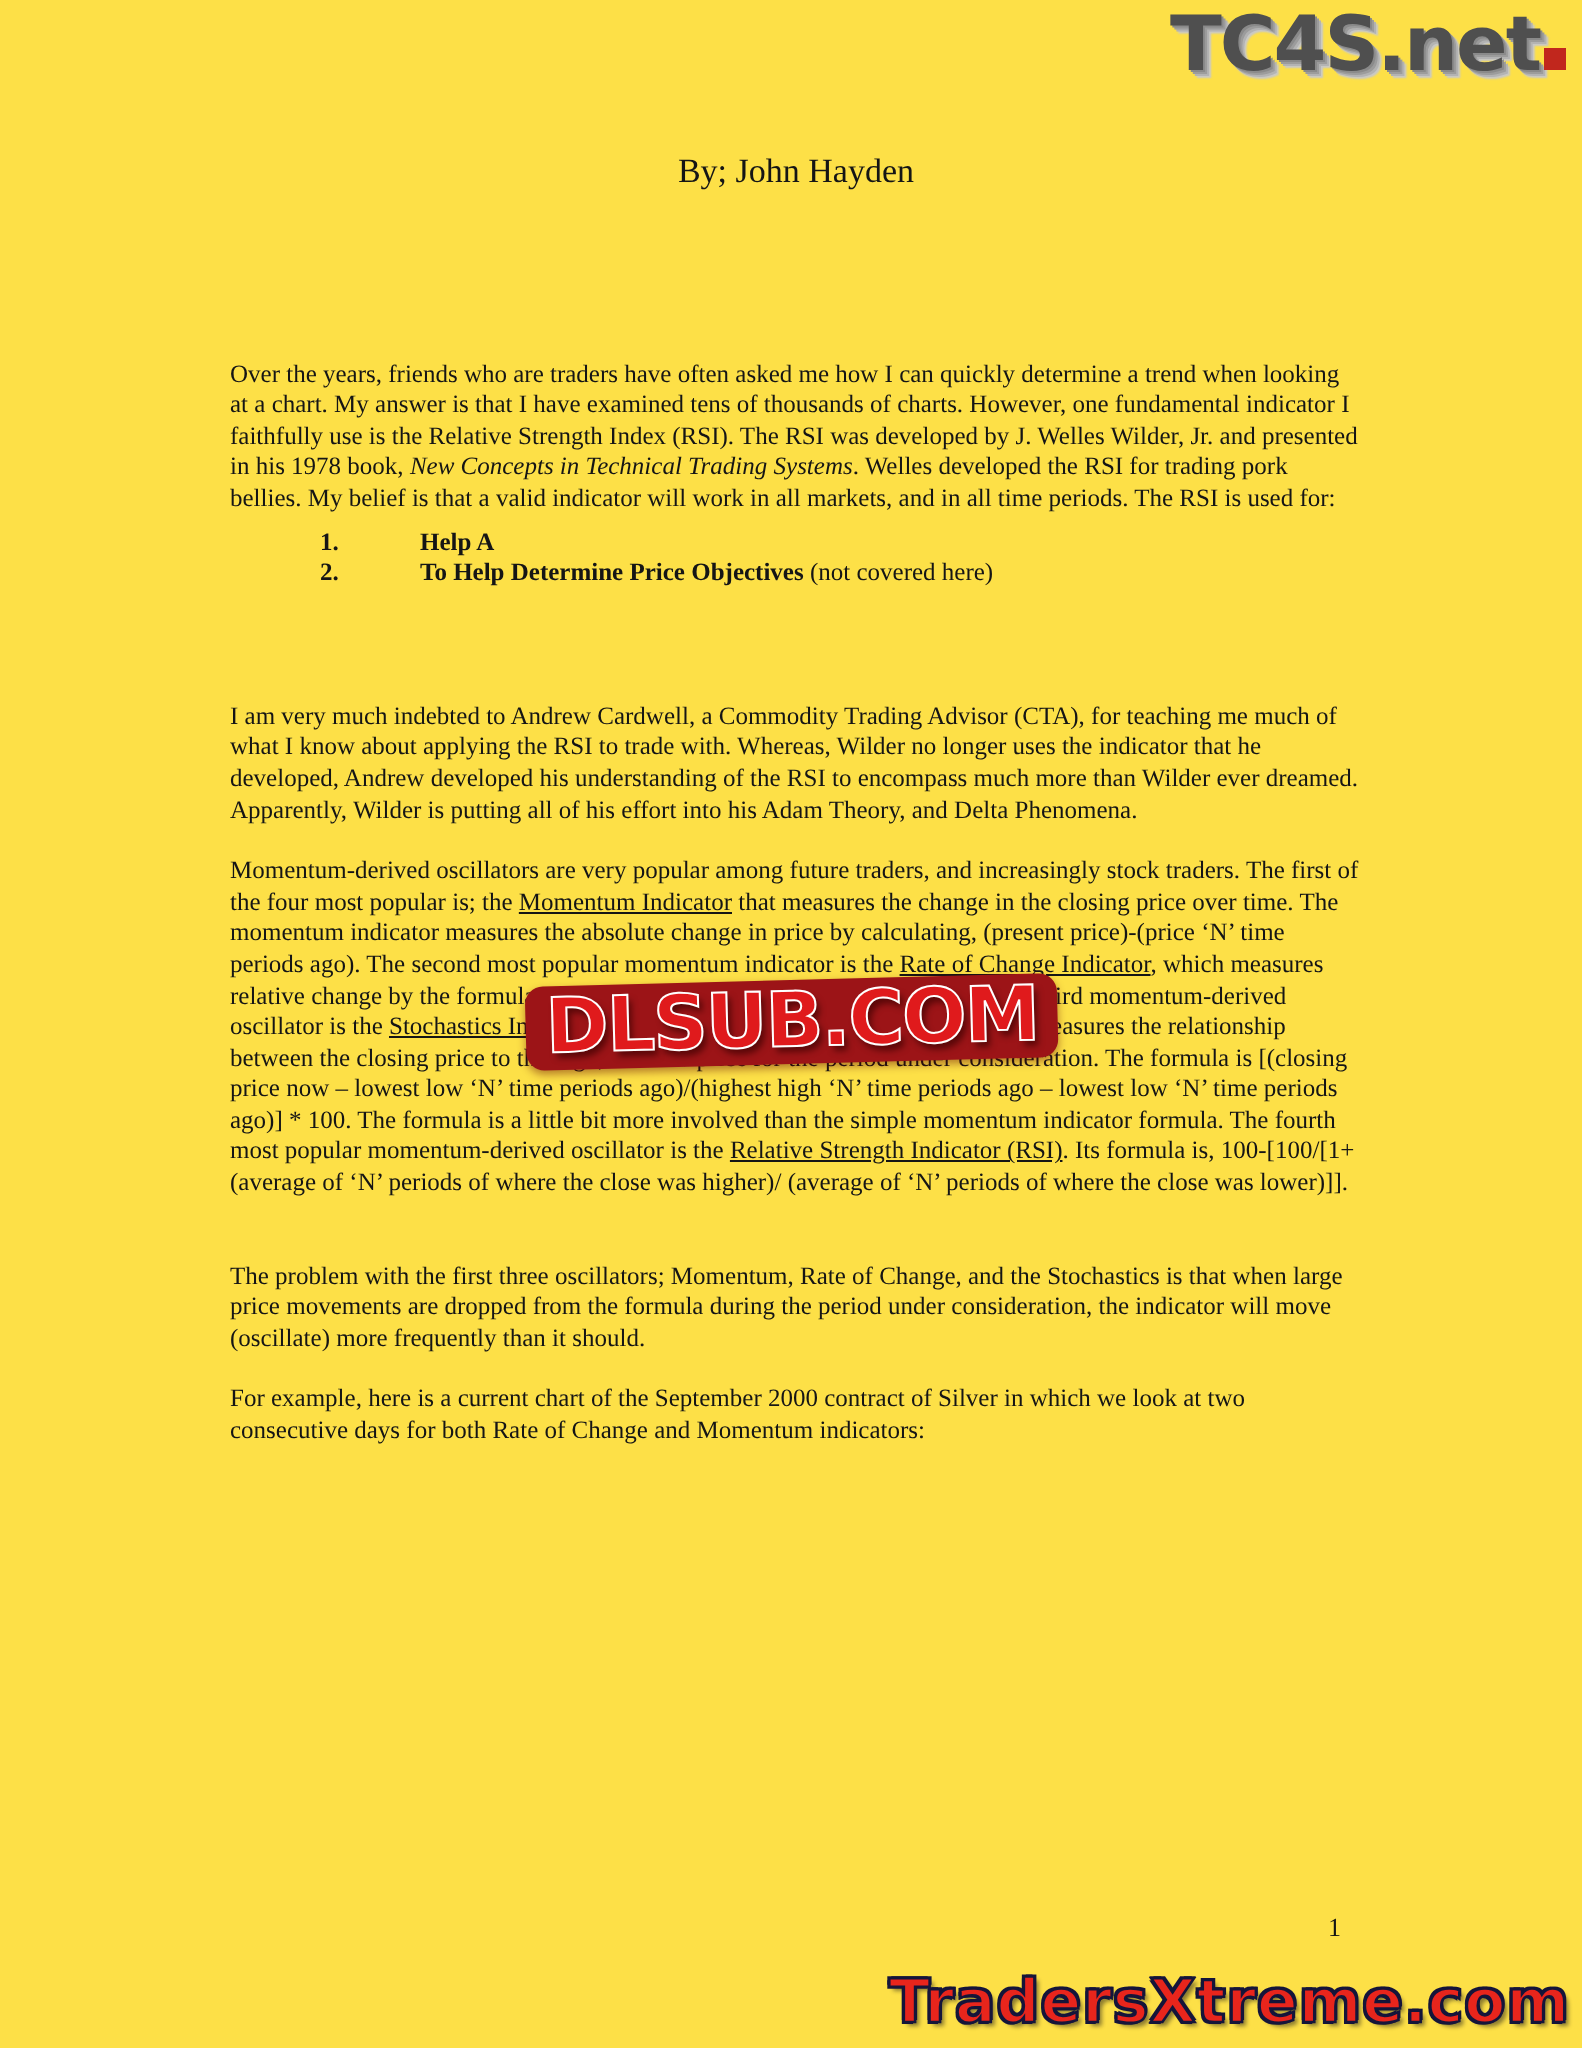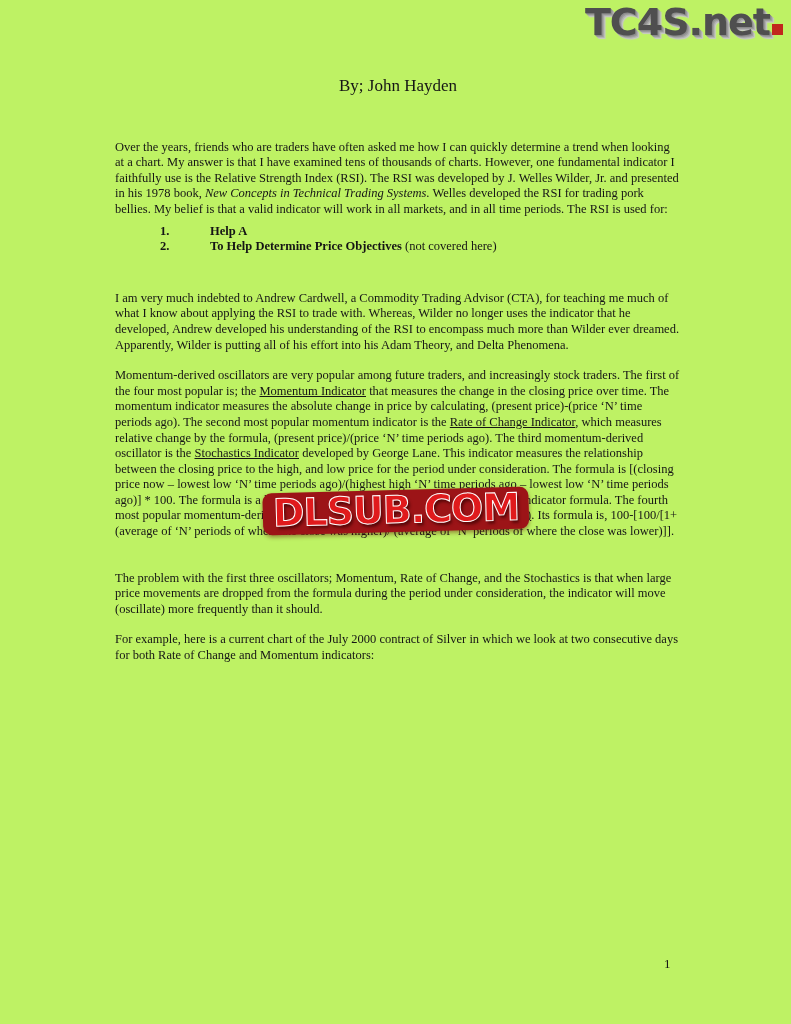--- a/index.html
+++ b/index.html
@@ -1,21 +1,21 @@
 <!DOCTYPE html>
 <html><head>
 <meta charset="utf-8">
 <style>
   * { margin:0; padding:0; box-sizing:border-box; }
   html,body { background:#ffffff; }
   .page {
     position:relative;
     width:791px; height:1024px;
     margin:0 auto;
-    background:#bef264;
+    background:#fde047;
     font-family:"Liberation Serif", serif;
     color:#151515;
     overflow:hidden;
   }
 
   
   .tc4s-logo {
     position:absolute; top:2px; right:8px;
     font-family:"DejaVu Sans", sans-serif;
     font-weight:800; font-size:38px; line-height:40px;
@@ -32,22 +32,22 @@
 
   
   .content {
     position:absolute; left:115px; top:0; width:566px;
     font-size:12.5px; line-height:15.6px;
   }
   .doc-title { margin-top:172px; text-align:center; font-size:20px; line-height:27px; }
   .byline { margin-top:78px; text-align:center; font-size:17px; }
 
   .para { text-align:left; }
-  .para.p1 { margin-top:46px; }
-  .para.p2 { margin-top:36px; }
+  .para.p1 { margin-top:86px; }
+  .para.p2 { margin-top:56px; }
   .para.p3 { margin-top:15px; }
   .para.p4 { margin-top:31px; }
   .para.p5 { margin-top:15px; }
 
   .seg-normal { font-style:normal; }
   .seg-italic { font-style:italic; }
   .seg-underline { text-decoration:underline; }
   .seg-bold { font-weight:bold; }
 
   .numbered-list { margin-top:6px; }
@@ -114,22 +114,23 @@
         <span class="list-text"><span class="seg-bold">To Help Determine Price Objectives</span><span class="seg-normal"> (not covered here)</span></span>
       </div>
     </div>
 
     <div class="para p2"><span class="seg-normal">I am very much indebted to Andrew Cardwell, a Commodity Trading Advisor (CTA), for teaching me much of what I know about applying the RSI to trade with. Whereas, Wilder no longer uses the indicator that he developed, Andrew developed his understanding of the RSI to encompass much more than Wilder ever dreamed. Apparently, Wilder is putting all of his effort into his Adam Theory, and Delta Phenomena.</span></div>
 
     <div class="para p3"><span class="seg-normal">Momentum-derived oscillators are very popular among future traders, and increasingly stock traders. The first of the four most popular is; the </span><span class="seg-underline">Momentum Indicator</span><span class="seg-normal"> that measures the change in the closing price over time. The momentum indicator measures the absolute change in price by calculating,  (present price)-(price ‘N’ time periods ago). The second most popular momentum indicator is the </span><span class="seg-underline">Rate of Change Indicator</span><span class="seg-normal">, which measures relative change by the formula, (present price)/(price ‘N’ time periods ago). The third momentum-derived oscillator is the </span><span class="seg-underline">Stochastics Indicator</span><span class="seg-normal"> developed by George Lane. This indicator measures the relationship between the closing price to the high, and low price for the period under consideration. The formula is [(closing price now – lowest low ‘N’ time periods ago)/(highest high ‘N’ time periods ago – lowest low ‘N’ time periods ago)] * 100. The formula is a little bit more involved than the simple momentum indicator formula. The fourth most popular momentum-derived oscillator is the </span><span class="seg-underline">Relative Strength Indicator (RSI)</span><span class="seg-normal">. Its formula is, 100-[100/[1+(average of ‘N’ periods of where the close was higher)/ (average of ‘N’ periods of where the close was lower)]].</span></div>
 
     <div class="para p4"><span class="seg-normal">The problem with the first three oscillators; Momentum, Rate of Change, and the Stochastics is that when large price movements are dropped from the formula during the period under consideration, the indicator will move (oscillate) more frequently than it should.</span></div>
 
-    <div class="para p5"><span class="seg-normal">For example, here is a current chart of the July 2000 contract of Silver in which we look at two consecutive days for both Rate of Change and Momentum indicators:</span></div>
+    <div class="para p5"><span class="seg-normal">For example, here is a current chart of the September 2000 contract of Silver in which we look at two consecutive days for both Rate of Change and Momentum indicators:</span></div>
 
   </div>
 
   <div class="watermark">DLSUB.COM</div>
 
   <div class="page-num">1</div>
 
+  <div class="tx-logo">TradersXtreme.com</div>
 
 </div>
 
 </body></html>

